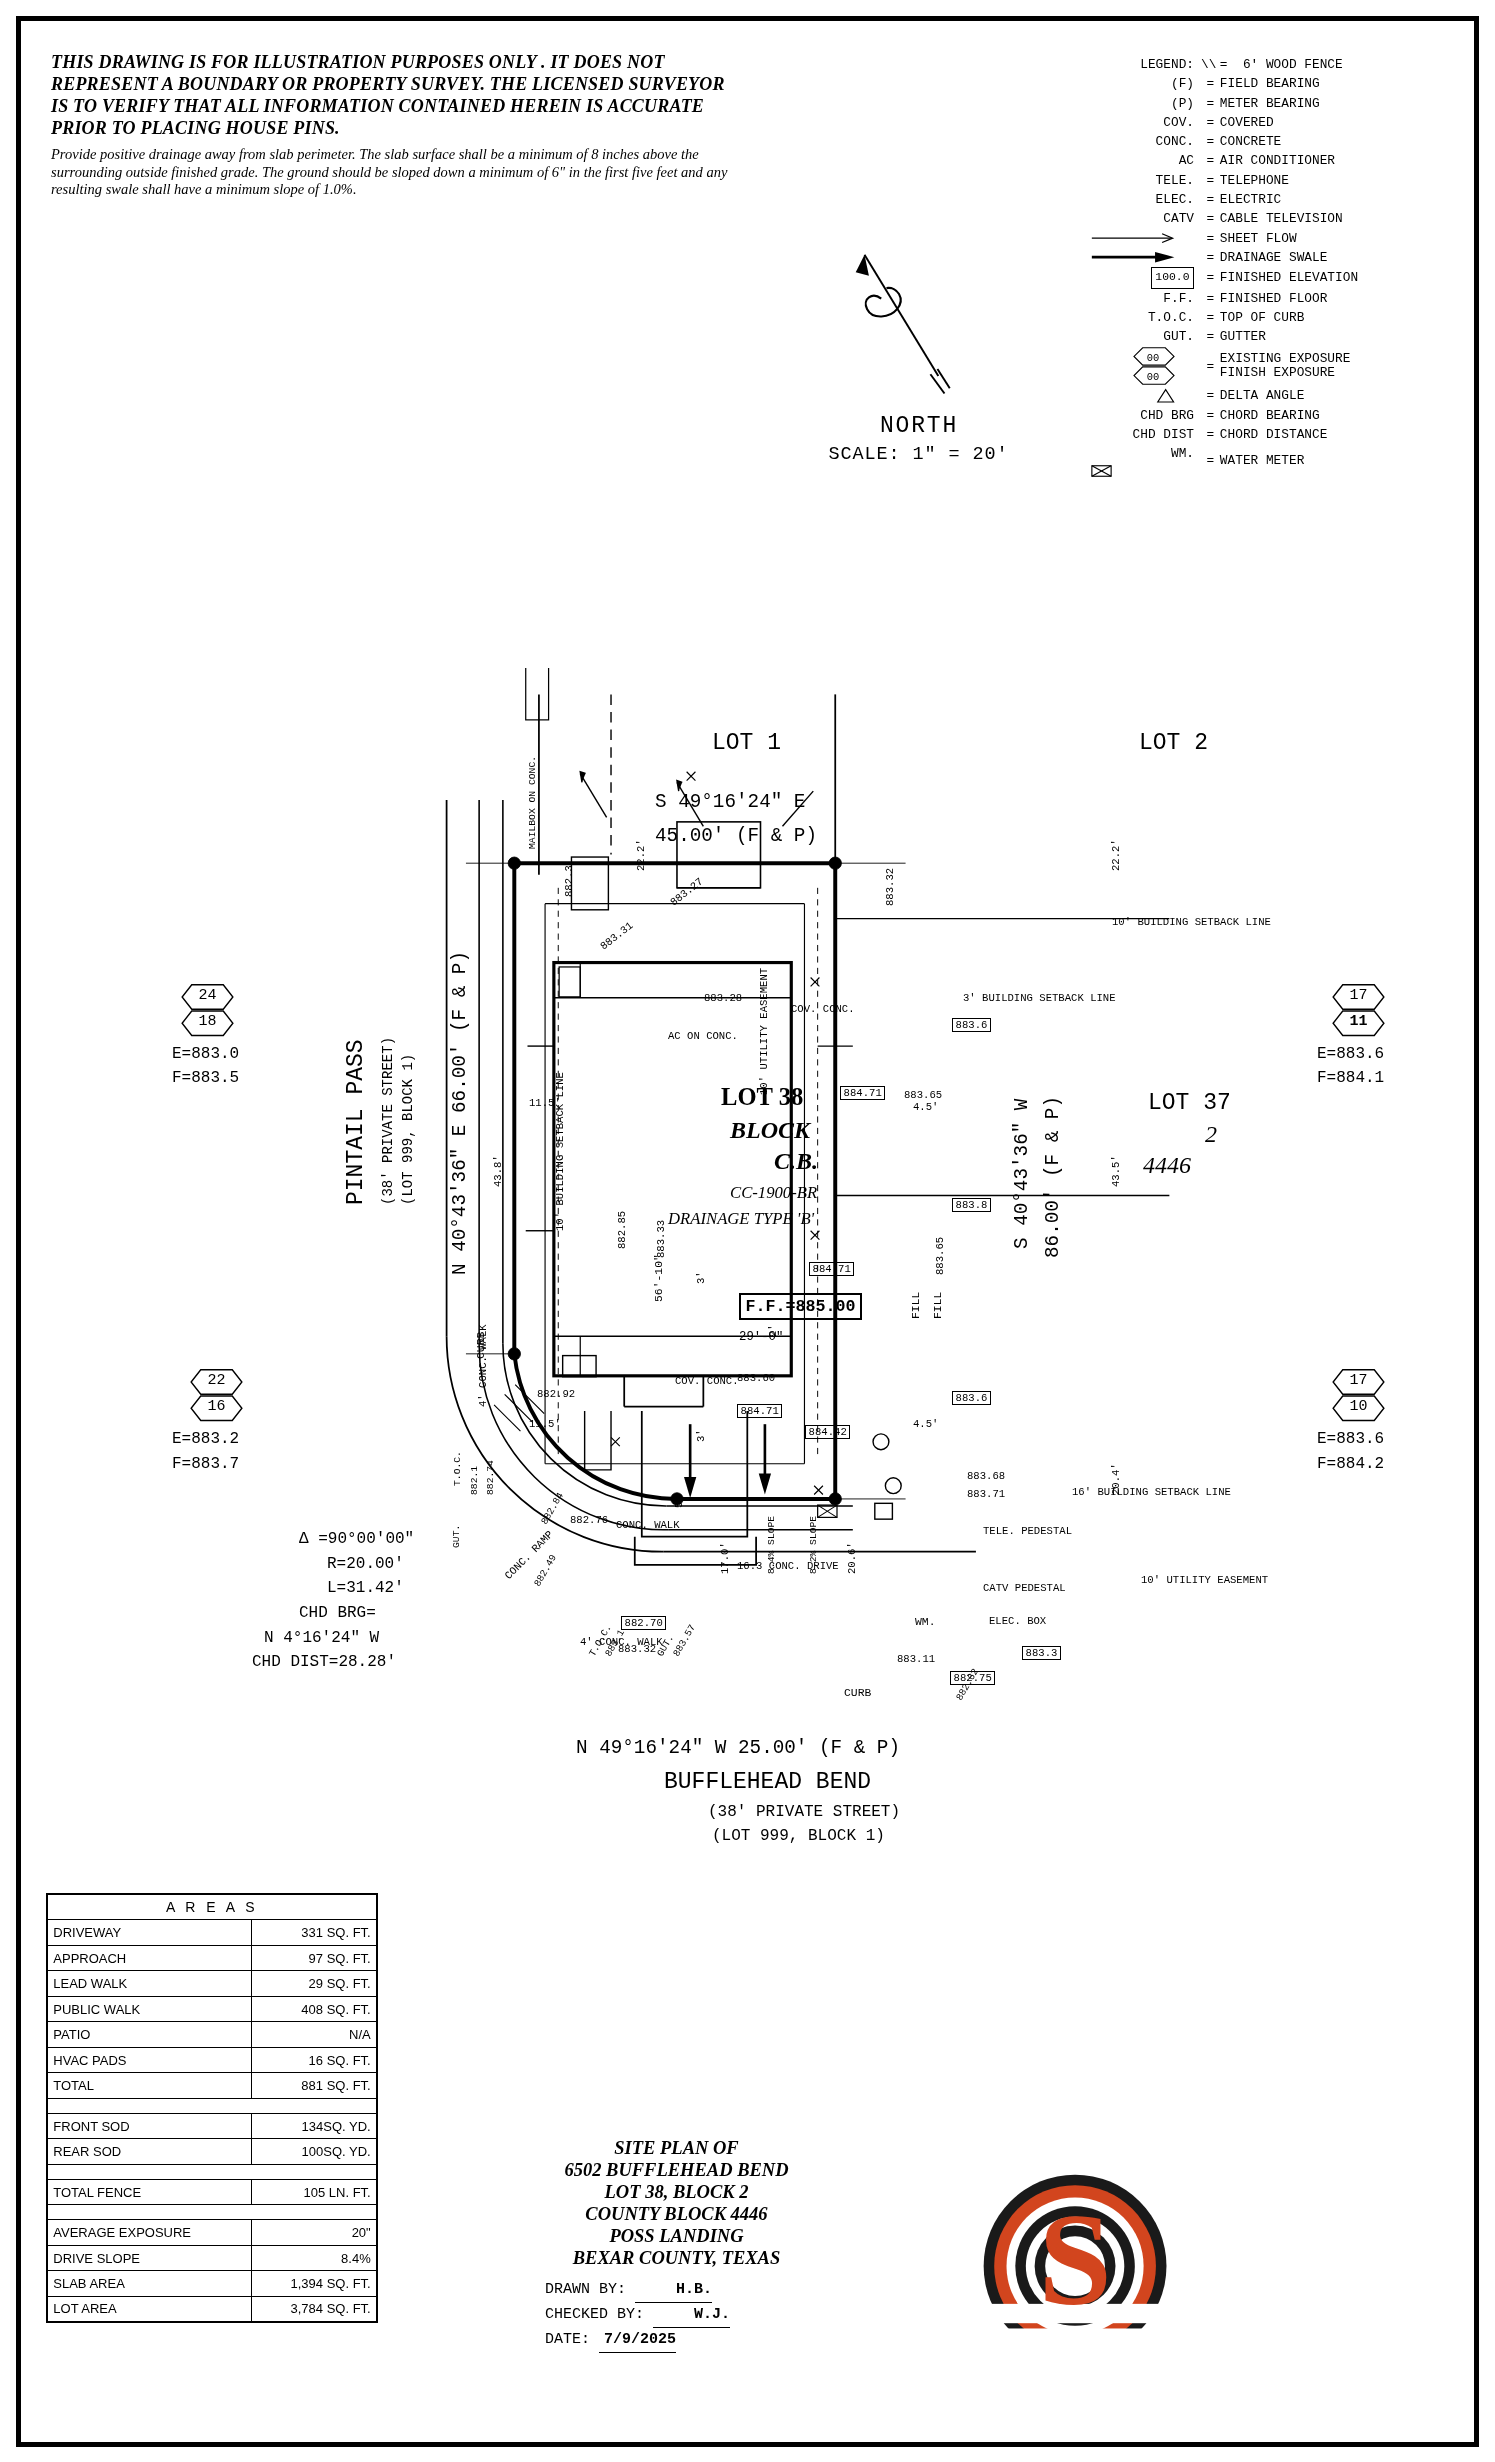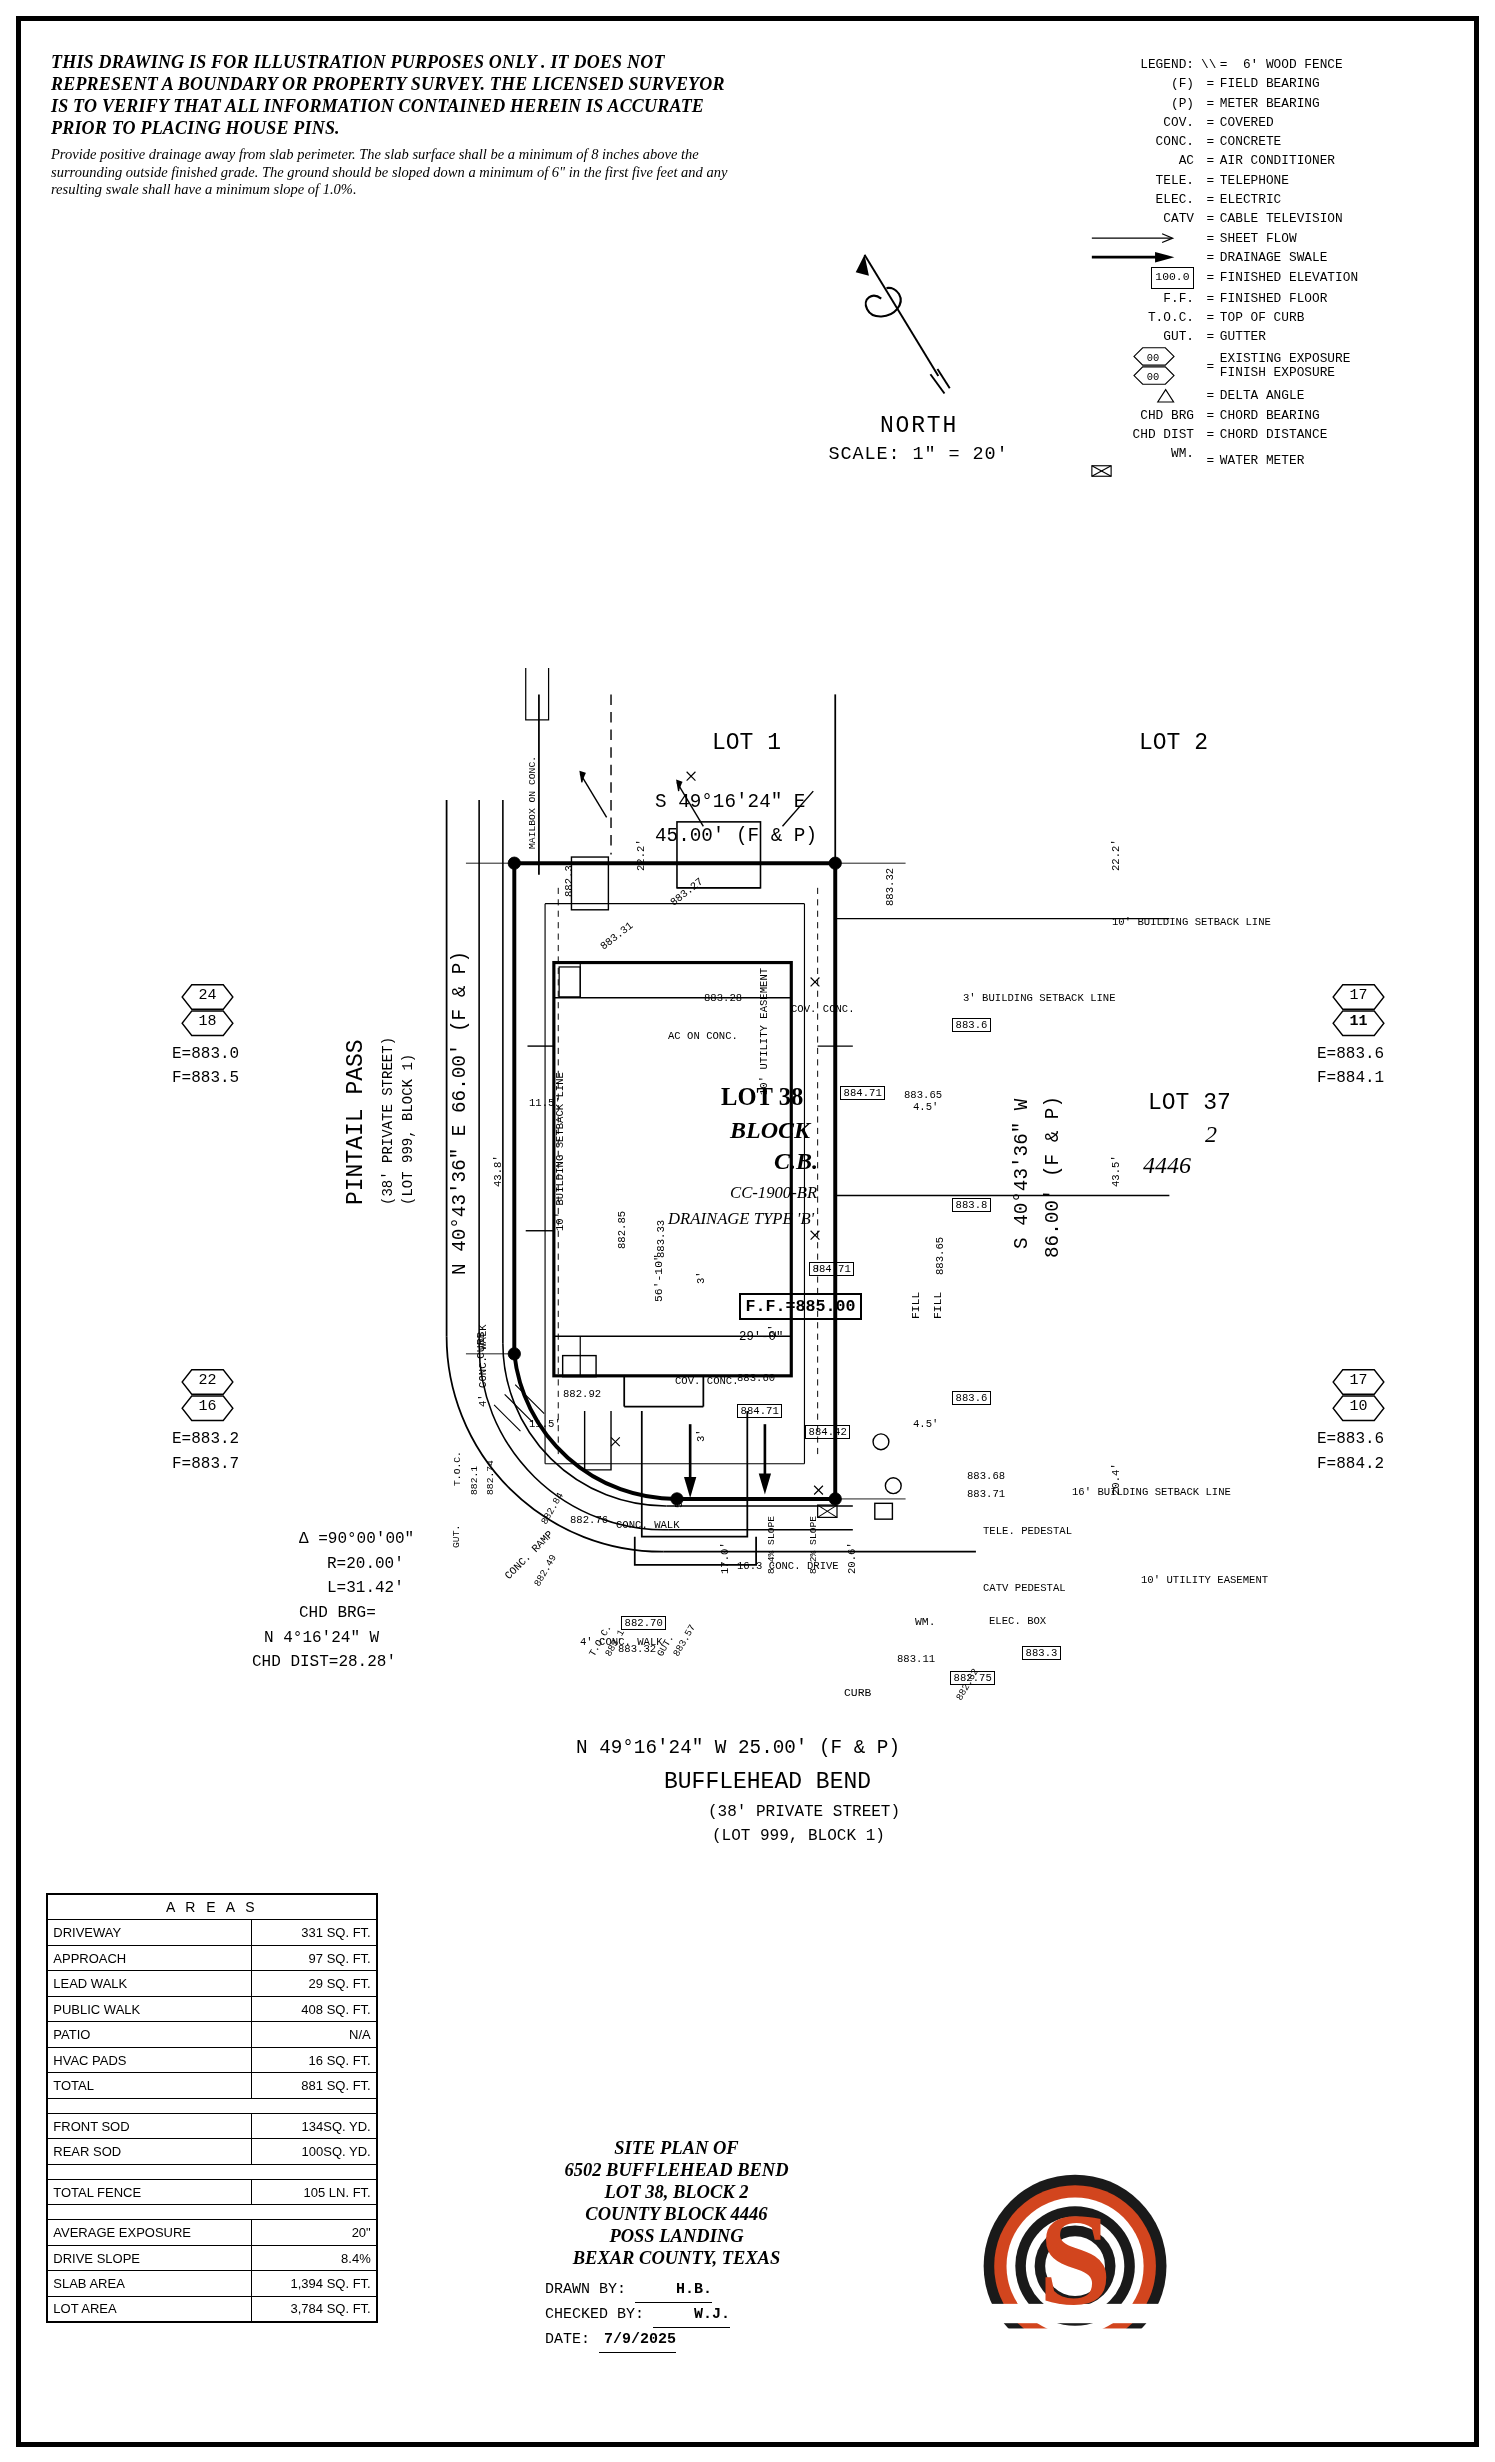--- a/index.html
+++ b/index.html
@@ -391,21 +391,21 @@
     <svg width="55" height="56" viewBox="0 0 62 64">
         <polygon points="13,2 49,2 60,16 49,30 13,30 2,16" fill="none" stroke="#000" stroke-width="1.6"></polygon>
         <polygon points="13,32 49,32 60,46 49,60 13,60 2,46" fill="none" stroke="#000" stroke-width="1.6"></polygon>
       </svg>
     <div class="lbl" style="top:3.5px;">24</div>
     <div class="lbl" style="top:30px;">18</div>
   </div>
   <div class="abs t t18" style="left:172px;top:1045px;">E=883.0</div>
   <div class="abs t t18" style="left:172px;top:1069px;">F=883.5</div>
 
-  <div class="abs hexmark" style="left:180px;top:1368px;text-decoration:underline;">
+  <div class="abs hexmark" style="left:189px;top:1368px;text-decoration:underline;">
     <svg width="55" height="56" viewBox="0 0 62 64">
         <polygon points="13,2 49,2 60,16 49,30 13,30 2,16" fill="none" stroke="#000" stroke-width="1.6"></polygon>
         <polygon points="13,32 49,32 60,46 49,60 13,60 2,46" fill="none" stroke="#000" stroke-width="1.6"></polygon>
       </svg>
     <div class="lbl" style="top:3.5px;">22</div>
     <div class="lbl" style="top:30px;">16</div>
   </div>
   <div class="abs t t18" style="left:172px;top:1430px;">E=883.2</div>
   <div class="abs t t18" style="left:172px;top:1455px;">F=883.7</div>
 
@@ -498,21 +498,21 @@
   <div class="abs t t12 rot90" style="left:934px;top:1275px;">883.65</div>
   <div class="abs t t12" style="left:809px;top:1262px;border:1.3px solid #000;padding:0 2.6px;">884.71</div>
   <div class="abs t t12 rot90" style="left:616px;top:1249px;">882.85</div>
   <div class="abs t t12 rot90" style="left:655px;top:1258px;">883.33</div>
   <div class="abs t t12" style="left:737px;top:1372px;">883.60</div>
   <div class="abs t t12" style="left:737px;top:1404px;border:1.3px solid #000;padding:0 2.6px;">884.71</div>
   <div class="abs t t12" style="left:805px;top:1425px;border:1.3px solid #000;padding:0 2.6px;">884.42</div>
   <div class="abs t t12" style="left:952px;top:1391px;border:1.3px solid #000;padding:0 2.6px;">883.6</div>
   <div class="abs t t12" style="left:967px;top:1470px;">883.68</div>
   <div class="abs t t12" style="left:967px;top:1488px;">883.71</div>
-  <div class="abs t t12" style="left:563px;top:1388px;">882.92</div>
+  <div class="abs t t12" style="left:537px;top:1388px;">882.92</div>
   <div class="abs t t12" style="left:570px;top:1514px;">882.76</div>
   <div class="abs t t12" style="left:621px;top:1616px;border:1.3px solid #000;padding:0 2.6px;">882.70</div>
   <div class="abs t t12" style="left:618px;top:1643px;">883.32</div>
   <div class="abs t t12" style="left:897px;top:1653px;">883.11</div>
   <div class="abs t t12" style="left:950px;top:1671px;border:1.3px solid #000;padding:0 2.6px;">882.75</div>
   <div class="abs t t12" style="left:1022px;top:1646px;border:1.3px solid #000;padding:0 2.6px;">883.3</div>
   <div class="abs t t11" style="left:532px;top:1583px;transform:rotate(-60deg);transform-origin:0 0;">882.49</div>
   <div class="abs t t11" style="left:539px;top:1521px;transform:rotate(-60deg);transform-origin:0 0;">882.84</div>
   <div class="abs t t11 rot90" style="left:453px;top:1486px;line-height:10.6px;">T.O.C.</div>
   <div class="abs t t11 rot90" style="left:469px;top:1495px;">882.1</div>

